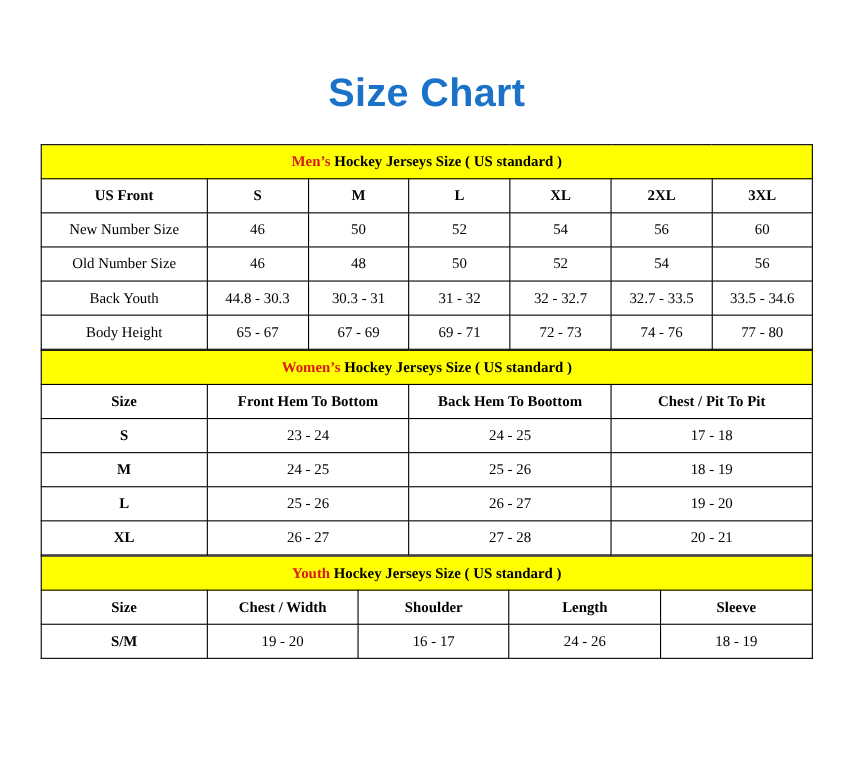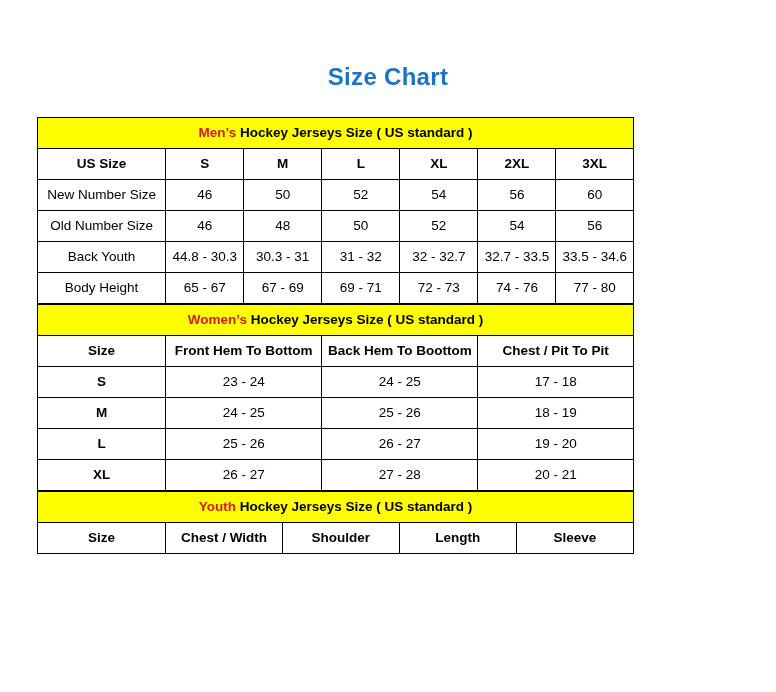--- a/index.html
+++ b/index.html
@@ -16,29 +16,30 @@
   }
   .page {
     position: relative;
     width: 776px;
     height: 692px;
     box-sizing: border-box;
   }
   .title {
     text-align: center;
     color: #1a73c8;
-    font-size: 24px;
+    font-size: 36px;
     font-weight: bold;
     padding-top: 63px;
     padding-bottom: 0;
     letter-spacing: 0.3px;
   }
   .chart-wrap {
     margin: 26px 37px 0 37px;
-    width: 597px;
+    width: 702px;
+    font-family: Liberation Serif, serif;
   }
   table.size-table {
     border-collapse: collapse;
     width: 100%;
     table-layout: fixed;
   }
   table.size-table td {
     border: 1px solid #000000;
     text-align: center;
     vertical-align: middle;
@@ -83,21 +84,21 @@
           <col style="width:13.1%">
           <col style="width:13.1%">
           <col style="width:13.1%">
           <col style="width:13%">
       </colgroup>
       <tbody>
         <tr>
           <td class="section-head" colspan="7"><span class="accent">Men’s</span><span> Hockey Jerseys Size ( US standard )</span></td>
         </tr>
         <tr>
-          <td class="col-head">US Size</td>
+          <td class="col-head">US Front</td>
           <td class="col-head">S</td>
           <td class="col-head">M</td>
           <td class="col-head">L</td>
           <td class="col-head">XL</td>
           <td class="col-head">2XL</td>
           <td class="col-head">3XL</td>
         </tr>
         <tr>
           <td class="row-head">New Number Size</td>
           <td>46</td>
@@ -193,17 +194,24 @@
         <tr>
           <td class="section-head" colspan="5"><span class="accent">Youth</span><span> Hockey Jerseys Size ( US standard )</span></td>
         </tr>
         <tr>
           <td class="col-head">Size</td>
           <td class="col-head">Chest / Width</td>
           <td class="col-head">Shoulder</td>
           <td class="col-head">Length</td>
           <td class="col-head">Sleeve</td>
         </tr>
+        <tr>
+          <td class="row-head-bold">S/M</td>
+          <td>19 - 20</td>
+          <td>16 - 17</td>
+          <td>24 - 26</td>
+          <td>18 - 19</td>
+        </tr>
       </tbody>
     </table>
 
   </div>
 </div>
 
 </body></html>

